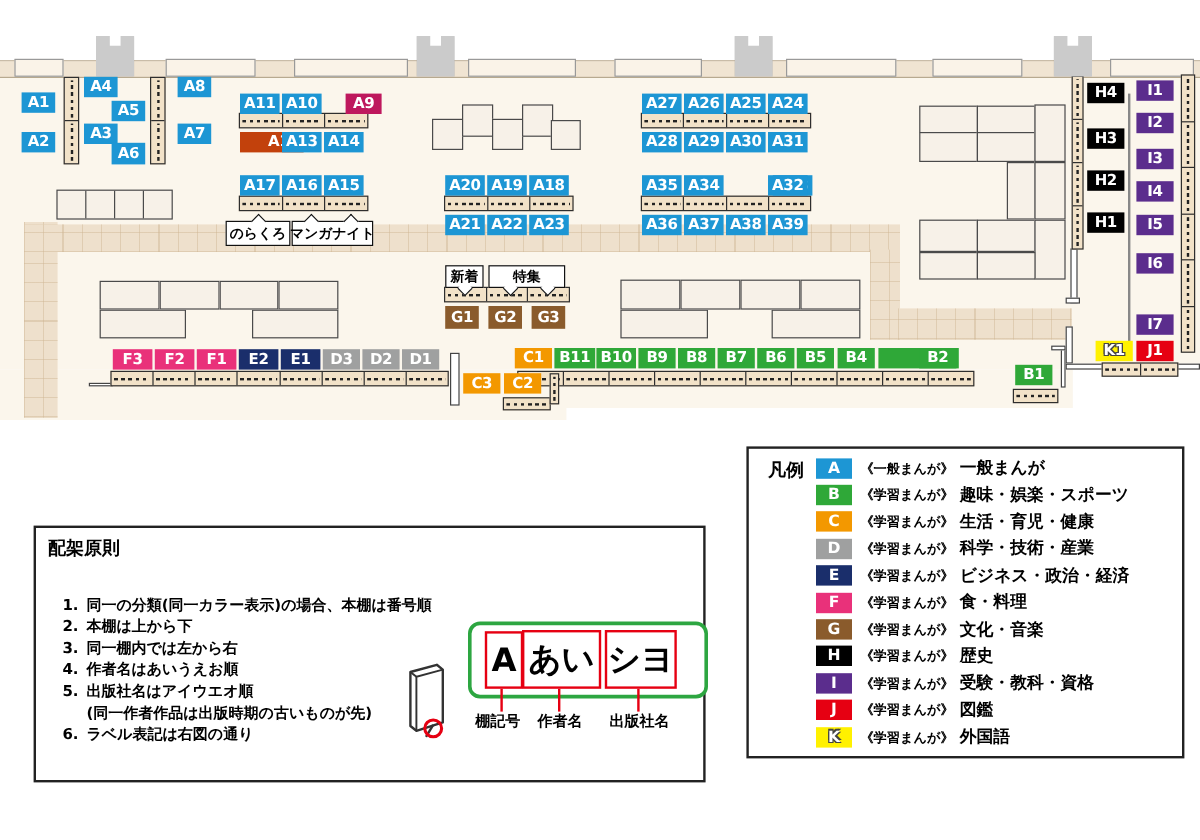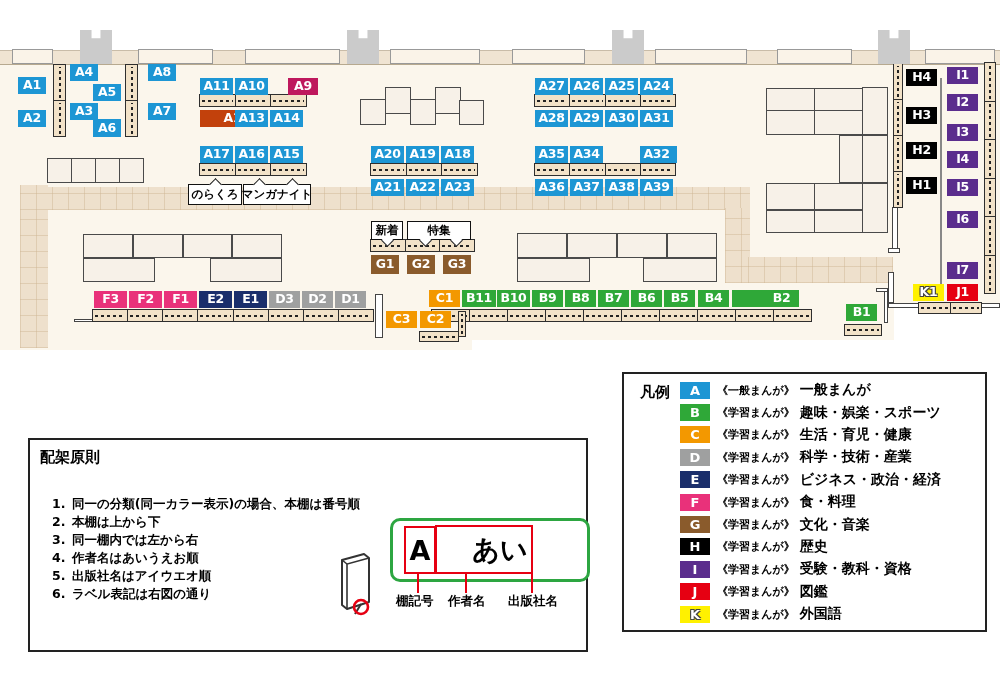--- a/index.html
+++ b/index.html
@@ -402,38 +402,40 @@
         <div class="pr-item">
           <span class="pr-num">4.</span>
           <span>作者名はあいうえお順</span>
         </div>
         <div class="pr-item">
           <span class="pr-num">5.</span>
           <span>出版社名はアイウエオ順</span>
         </div>
         <div class="pr-item">
           <span class="pr-num"></span>
+          <span>(同一作者作品は出版時期の古いものが先)</span>
         </div>
         <div class="pr-item">
           <span class="pr-num">6.</span>
           <span>ラベル表記は右図の通り</span>
         </div>
       </div>
 
     <svg class="booksvg" width="52" height="66" viewBox="0 0 52 66">
       <path d="M12 10 L34 4 L39 8 L39 52 L17 59 L12 55 Z" fill="#ffffff" stroke="#333" stroke-width="2" stroke-linejoin="round"></path>
       <path d="M17 59 L17 14 L39 8" fill="none" stroke="#333" stroke-width="1.6"></path>
       <path d="M12 10 L17 14" fill="none" stroke="#333" stroke-width="1.6"></path>
       <path d="M31 54 Q28 59 25 64" fill="none" stroke="#333" stroke-width="2"></path>
       <circle cx="31" cy="57" r="7" fill="none" stroke="#e60012" stroke-width="2.6"></circle>
     </svg>
 
     <div class="greenbox"></div>
     <div class="rbox" style="left:374px;top:86px;width:28px;height:44px;">A</div>
-    <div class="rbox" style="left:405px;top:85px;width:62px;height:45px;padding-left:32px;">あい</div>
+    <div class="rbox" style="left:405px;top:85px;width:62px;height:45px;">あい</div>
+    <div class="rbox" style="left:474px;top:85px;width:56px;height:45px;">シヨ</div>
     <div class="rline" style="left:387px;top:130px;"></div>
     <div class="rline" style="left:435px;top:130px;"></div>
     <div class="rline" style="left:501px;top:130px;"></div>
     <div class="caption" style="left:366px;top:153px;">棚記号</div>
     <div class="caption" style="left:418px;top:153px;">作者名</div>
     <div class="caption" style="left:478px;top:153px;">出版社名</div>
   </div>
 
   <div id="legend">
     <div class="legend-title">凡例</div>

